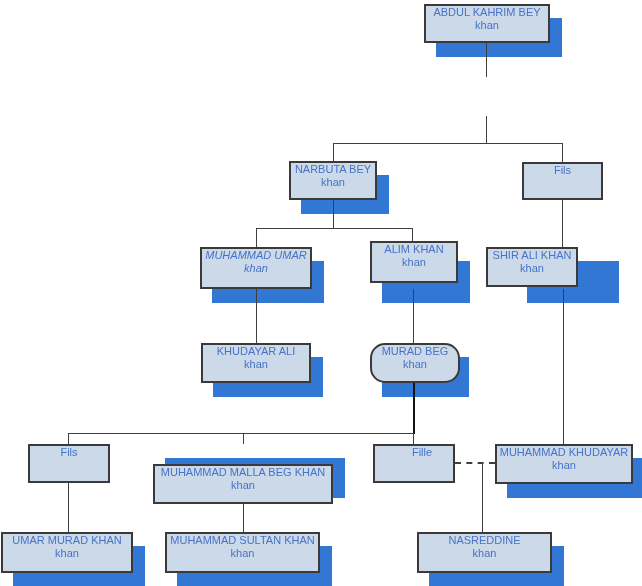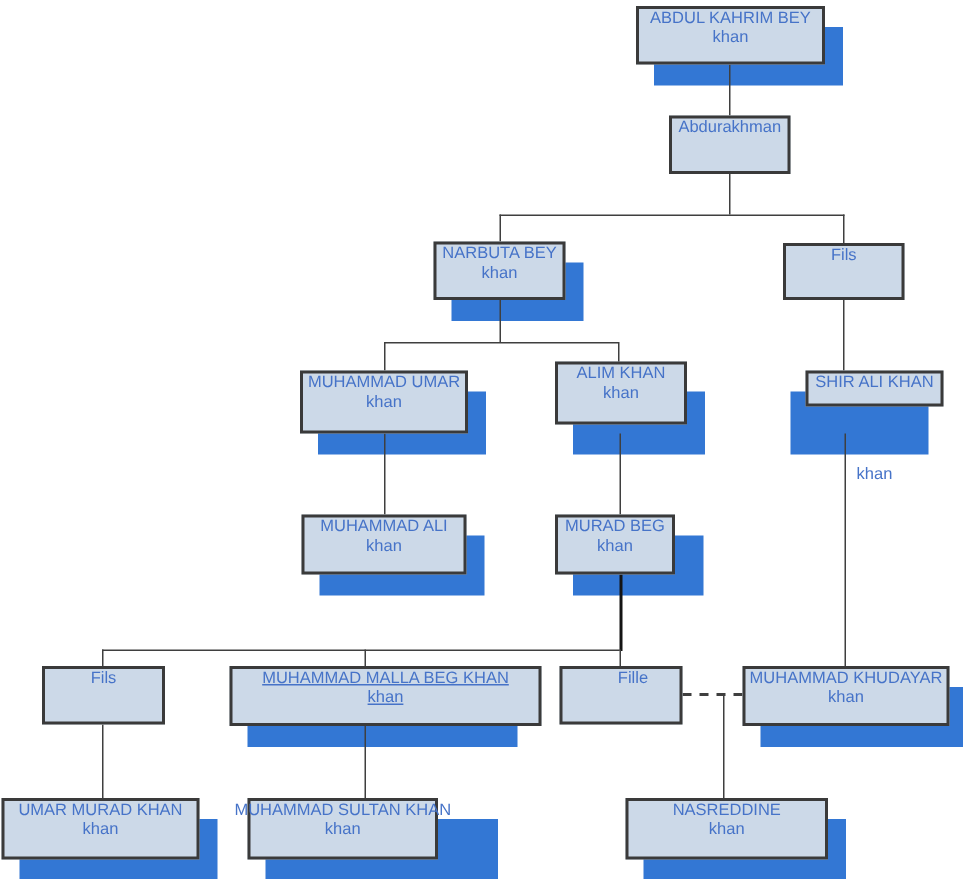--- a/index.html
+++ b/index.html
@@ -72,69 +72,66 @@
     <div class="conn v" style="left: 413px; top: 433px; width: 1px; height: 11px;"></div>
     <div class="conn v" style="left: 563px; top: 289px; width: 1px; height: 155px;"></div>
     <div class="conn v" style="left: 68px; top: 483px; width: 1px; height: 49px;"></div>
     <div class="conn v" style="left: 243px; top: 484px; width: 1px; height: 48px;"></div>
     <div class="conn dash" style="left: 455px; top: 462px; width: 40px;"></div>
     <div class="conn v" style="left: 482px; top: 463px; width: 1px; height: 69px;"></div>
     <div class="node" style="left: 424px; top: 4px; width: 126px; height: 39px;">
       <span class="label">ABDUL KAHRIM BEY</span>
       <span class="sublabel">khan</span>
     </div>
-    <div class="node" style="left: 446px; top: 77px; width: 81px; height: 39px;">
-      <span class="label">Abdurakhman</span>
-    </div>
     <div class="node" style="left: 289px; top: 161px; width: 88px; height: 39px;">
       <span class="label">NARBUTA BEY</span>
       <span class="sublabel">khan</span>
     </div>
     <div class="node" style="left: 522px; top: 162px; width: 81px; height: 38px;">
       <span class="label">Fils</span>
     </div>
-    <div class="node" style="left: 200px; top: 247px; width: 112px; height: 42px;">
+    <div class="node" style="left: 200px; top: 247px; width: 112px; height: 42px; font-style: italic;">
       <span class="label">MUHAMMAD UMAR</span>
       <span class="sublabel">khan</span>
     </div>
     <div class="node" style="left: 370px; top: 241px; width: 88px; height: 42px;">
       <span class="label">ALIM KHAN</span>
       <span class="sublabel">khan</span>
     </div>
-    <div class="node" style="left: 537px; top: 247px; width: 92px; height: 24px; gap: 48px;">
+    <div class="node" style="left: 486px; top: 247px; width: 92px; height: 40px;">
       <span class="label">SHIR ALI KHAN</span>
       <span class="sublabel">khan</span>
     </div>
     <div class="node" style="left: 201px; top: 343px; width: 110px; height: 40px;">
-      <span class="label">MUHAMMAD ALI</span>
+      <span class="label">KHUDAYAR ALI</span>
       <span class="sublabel">khan</span>
     </div>
-    <div class="node" style="left: 370px; top: 343px; width: 80px; height: 40px;">
+    <div class="node" style="left: 370px; top: 343px; width: 90px; height: 40px; border-radius: 15px;">
       <span class="label">MURAD BEG</span>
       <span class="sublabel">khan</span>
     </div>
     <div class="node" style="left: 28px; top: 444px; width: 82px; height: 39px;">
       <span class="label">Fils</span>
     </div>
-    <div class="node" style="left: 153px; top: 444px; width: 208px; height: 40px; text-decoration: underline;">
+    <div class="node" style="left: 153px; top: 464px; width: 180px; height: 40px;">
       <span class="label">MUHAMMAD MALLA BEG KHAN</span>
       <span class="sublabel">khan</span>
     </div>
     <div class="node" style="left: 373px; top: 444px; width: 82px; height: 39px; padding-left: 16px;">
       <span class="label">Fille</span>
     </div>
     <div class="node" style="left: 495px; top: 444px; width: 138px; height: 40px;">
       <span class="label">MUHAMMAD KHUDAYAR</span>
       <span class="sublabel">khan</span>
     </div>
     <div class="node" style="left: 1px; top: 532px; width: 132px; height: 41px;">
       <span class="label">UMAR MURAD KHAN</span>
       <span class="sublabel">khan</span>
     </div>
-    <div class="node" style="left: 165px; top: 532px; width: 127px; height: 41px;">
+    <div class="node" style="left: 165px; top: 532px; width: 155px; height: 41px;">
       <span class="label">MUHAMMAD SULTAN KHAN</span>
       <span class="sublabel">khan</span>
     </div>
     <div class="node" style="left: 417px; top: 532px; width: 135px; height: 41px;">
       <span class="label">NASREDDINE</span>
       <span class="sublabel">khan</span>
     </div>
   </div>
 
 </body></html>

